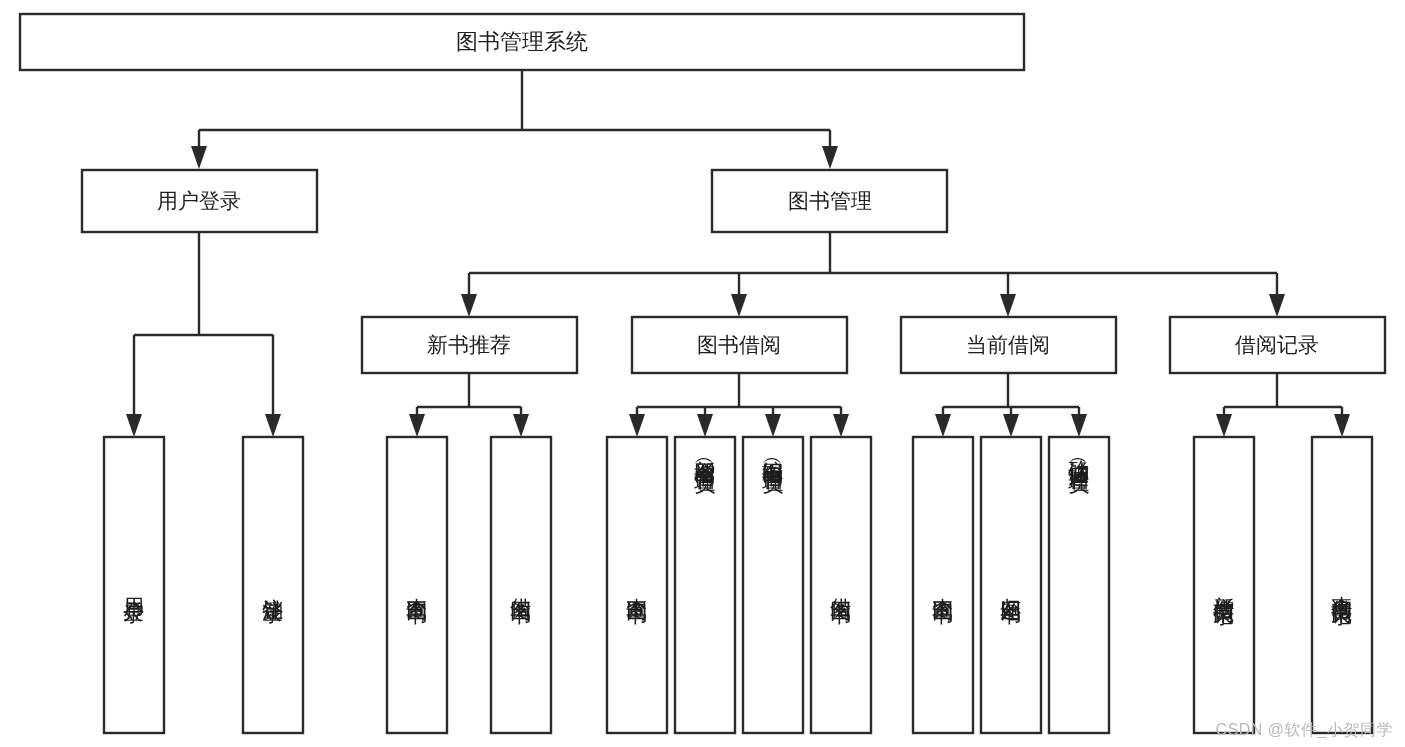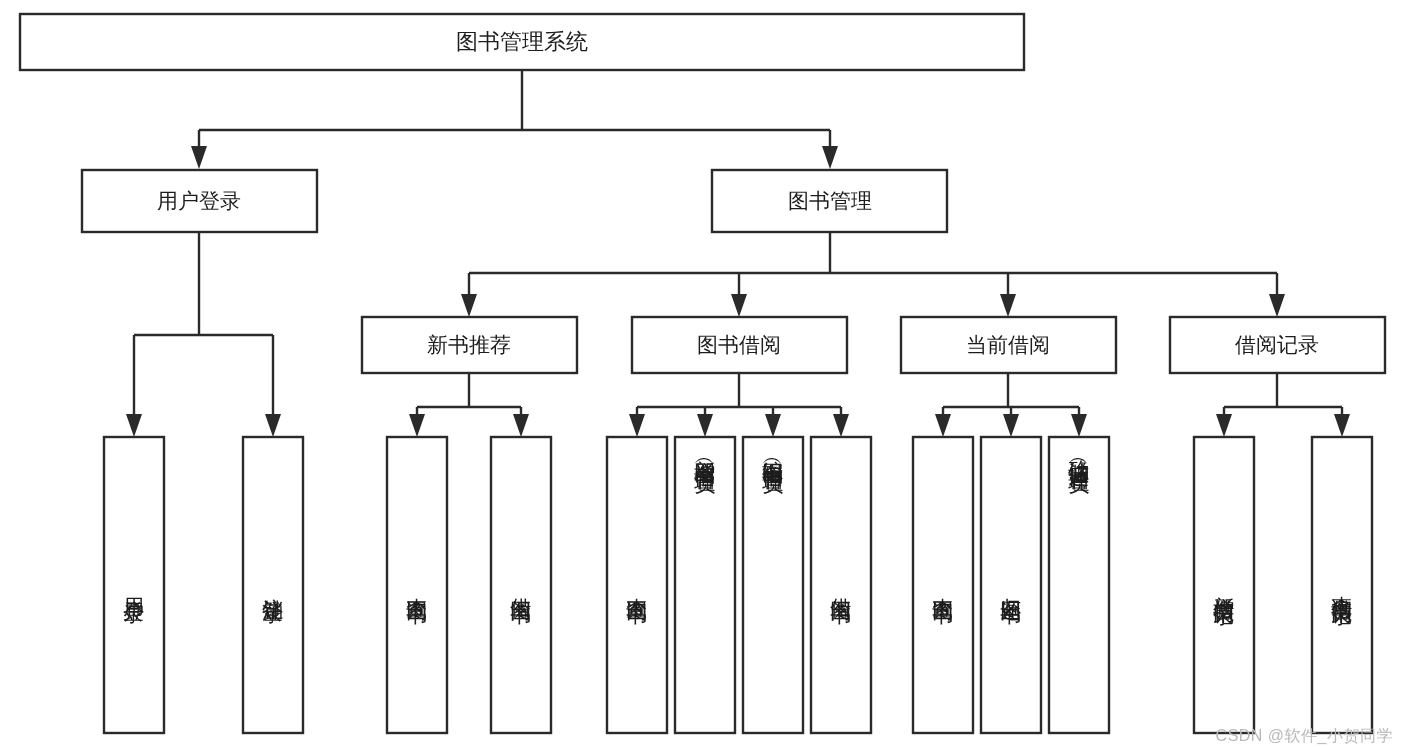--- a/index.html
+++ b/index.html
@@ -68,21 +68,21 @@
     font-family: "Liberation Sans", sans-serif;
     font-size: 21px;
     line-height: 1.12;
     color: #1d1d1d;
     letter-spacing: 2px;
     white-space: nowrap;
   }
   .watermark {
     position: absolute;
     right: 12px;
-    bottom: 0;
+    bottom: 6px;
     font-family: "Liberation Sans", sans-serif;
     font-size: 16px;
     color: #b9b9b9;
     letter-spacing: 0.5px;
     white-space: nowrap;
   }
 </style>
 </head>
 <body>
 

